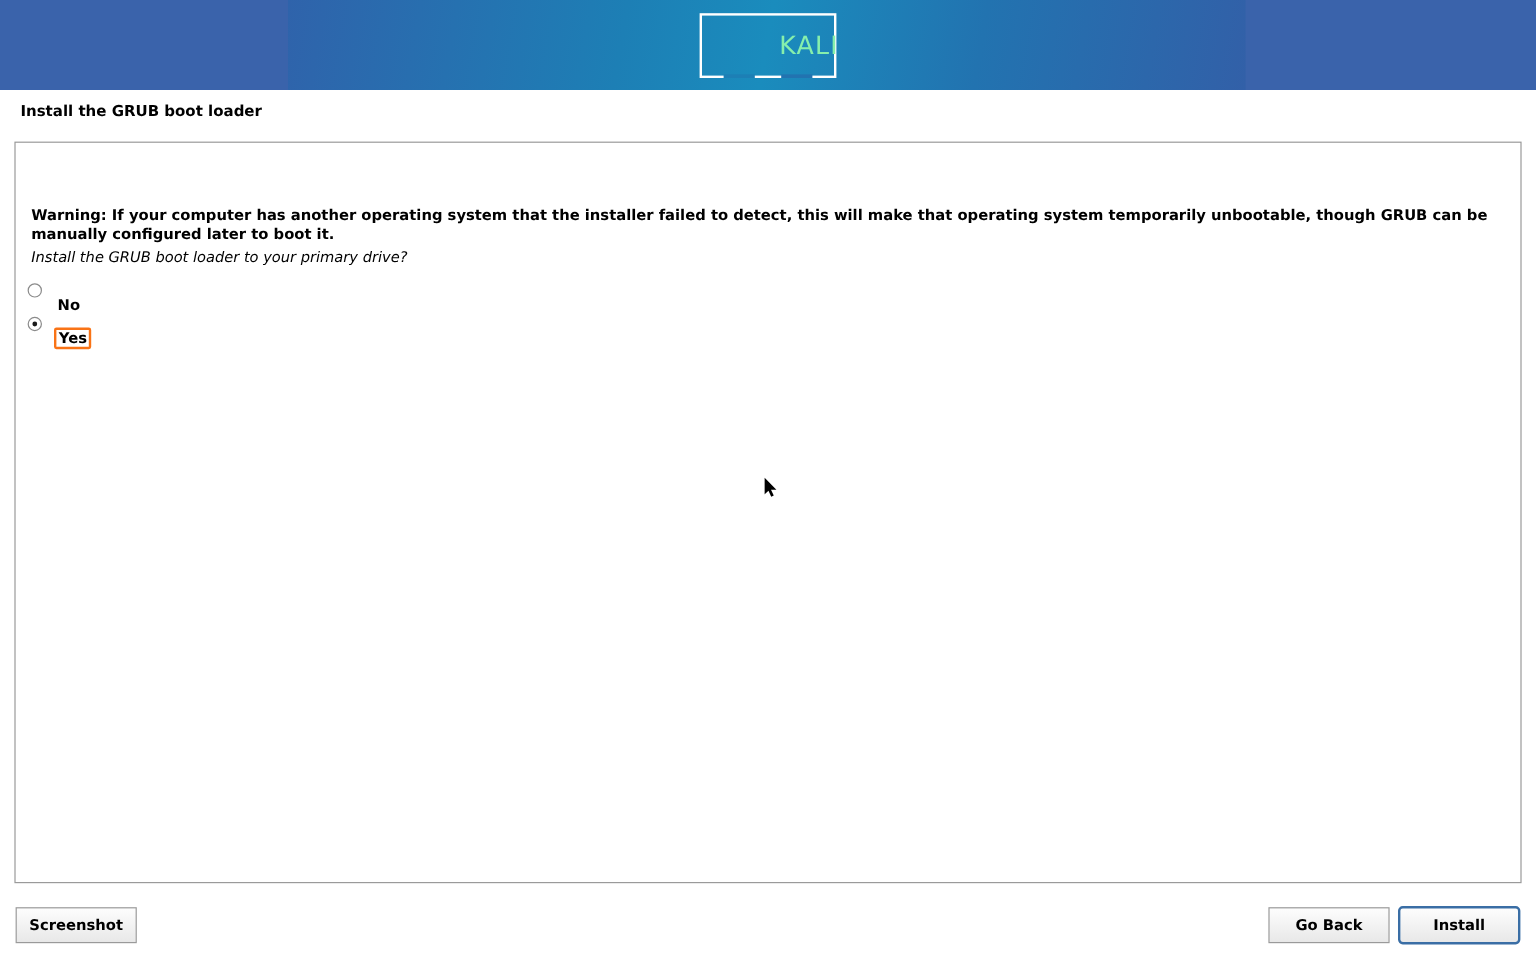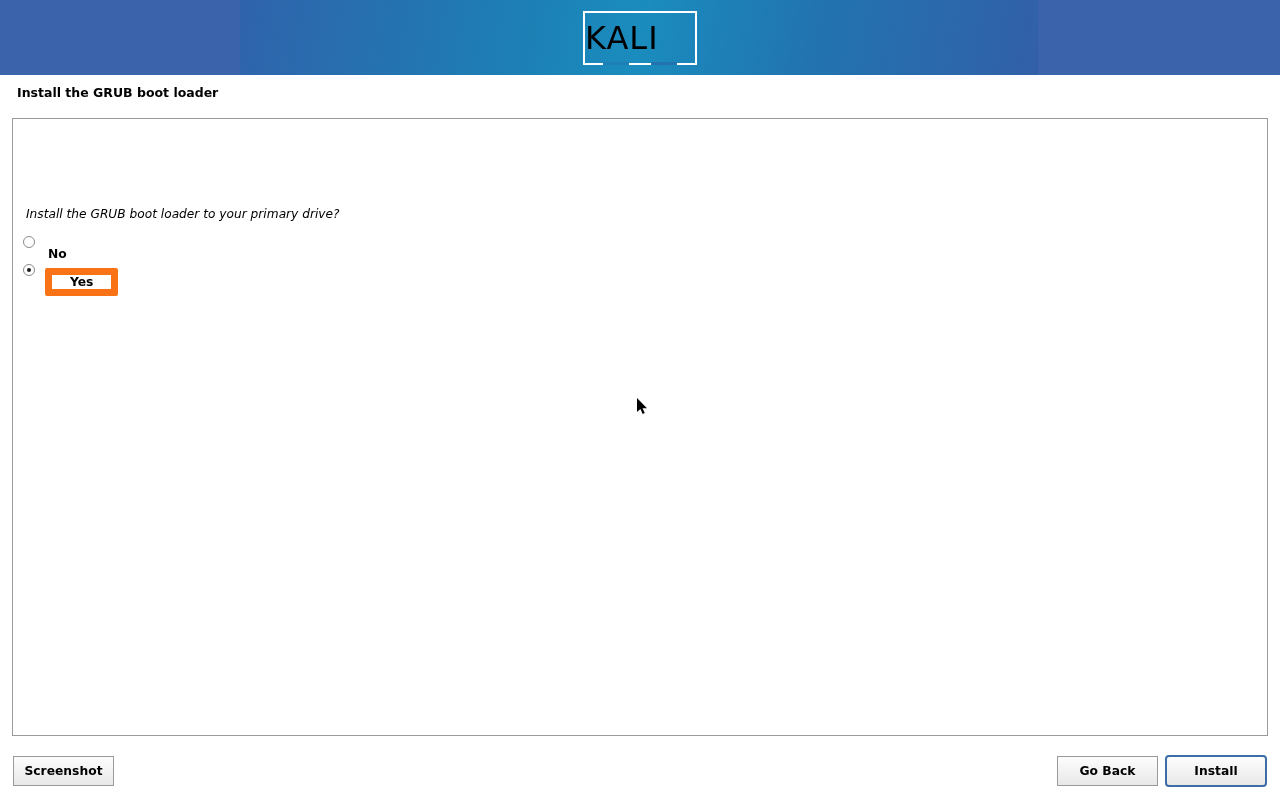--- a/index.html
+++ b/index.html
@@ -44,23 +44,23 @@
     border: 2px solid #ffffff;
     box-sizing: border-box;
   }
   .banner-logo-text {
     position: absolute;
     left: 0;
     top: 0;
     width: 114px;
     height: 50px;
     line-height: 50px;
-    text-align: left;
-    color: #000000;
-    font-size: 32px;
+    text-align: right;
+    color: #86efac;
+    font-size: 21px;
     letter-spacing: 1px;
     font-family: "DejaVu Sans", sans-serif;
   }
   
   .banner-logo-notch {
     position: absolute;
     left: 18px;
     bottom: -2px;
     width: 26px;
     height: 3px;
@@ -151,23 +151,23 @@
     background: #1a1a1a;
   }
   .radio-label {
     font-size: 12.3px;
     font-weight: bold;
     color: #000000;
     padding: 1px 3px;
     margin-top: 24px;
   }
   .radio-label.focused {
-    border: 7px solid #f97316;
+    border: 2px solid #f97316;
     border-radius: 2px;
-    padding: 0px 18px;
+    padding: 0px 2px;
   }
 
   
   .cursor {
     position: absolute;
     left: 637px;
     top: 398px;
     width: 12px;
     height: 18px;
     pointer-events: none;
@@ -219,20 +219,21 @@
       <div class="banner-logo-text">KALI</div>
       <div class="banner-logo-notch"></div>
       <div class="banner-logo-notch2"></div>
     </div>
   </div>
 
   <div class="step-title">Install the GRUB boot loader</div>
 
   <div class="panel">
 
+    <div class="para para-2">Warning: If your computer has another operating system that the installer failed to detect, this will make that operating system temporarily unbootable, though GRUB can be manually configured later to boot it.</div>
     <div class="question">Install the GRUB boot loader to your primary drive?</div>
 
     <div class="radio-row radio-row-no">
       <span class="radio"></span>
       <span class="radio-label">No</span>
     </div>
 
     <div class="radio-row radio-row-yes">
       <span class="radio checked"></span>
       <span class="radio-label focused">Yes</span>

